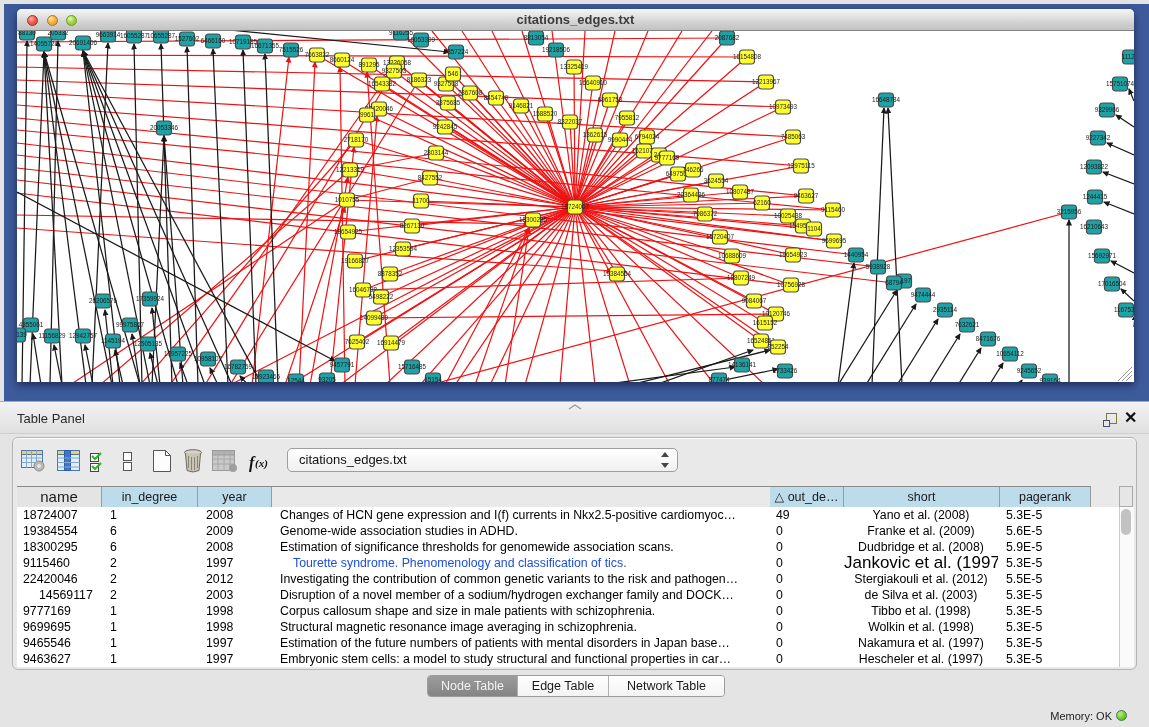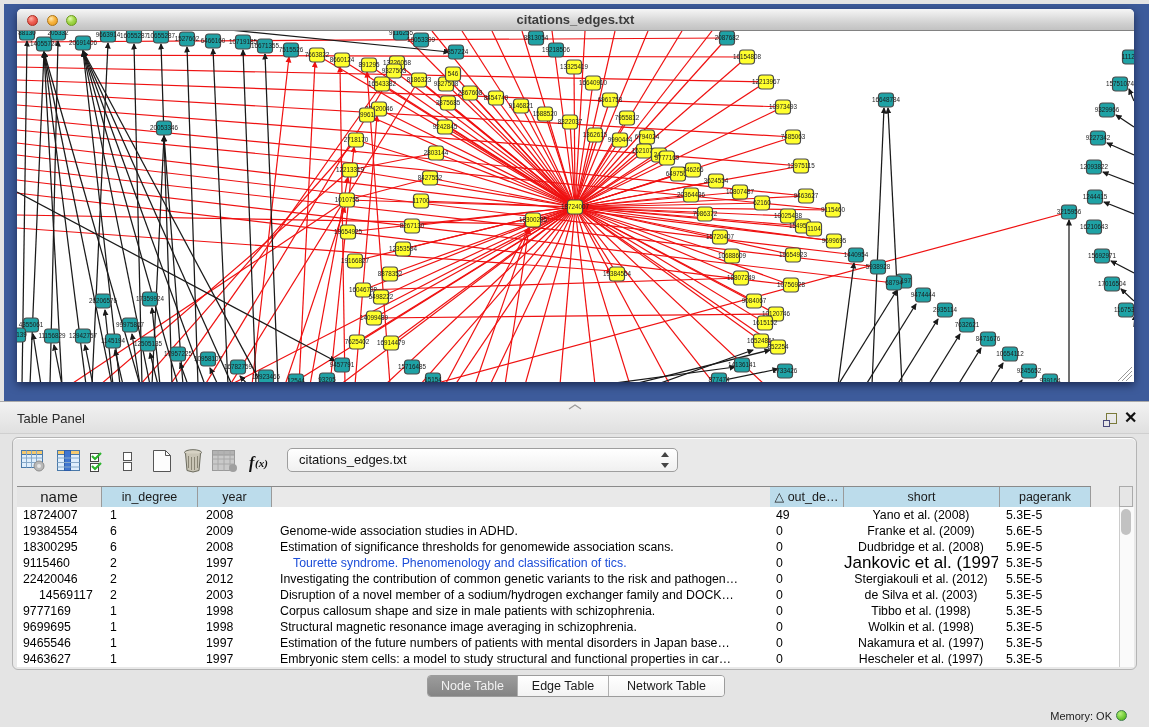--- a/index.html
+++ b/index.html
@@ -573,20 +573,21 @@
         <div style="position:absolute;left:181px;top:0;width:73px;height:20px;background:#bcdceb;border-right:1px solid #9a9a9a;text-align:center;font-size:12.5px;line-height:20px;color:#1a1a1a;">year</div>
         <div style="position:absolute;left:255px;top:0;width:497px;height:20px;background:#bcdceb;border-right:1px solid #9a9a9a;text-align:left;font-size:12.5px;line-height:20px;color:#14532d;margin-top:44px;">title</div>
         <div style="position:absolute;left:753px;top:0;width:73px;height:20px;background:#bcdceb;border-right:1px solid #9a9a9a;text-align:center;font-size:12.5px;line-height:20px;color:#1a1a1a;">△ out_de…</div>
         <div style="position:absolute;left:827px;top:0;width:155px;height:20px;background:#bcdceb;border-right:1px solid #9a9a9a;text-align:center;font-size:12.5px;line-height:20px;color:#1a1a1a;">short</div>
         <div style="position:absolute;left:983px;top:0;width:90px;height:20px;background:#bcdceb;border-right:1px solid #9a9a9a;text-align:center;font-size:12.5px;line-height:20px;color:#1a1a1a;">pagerank</div>
       </div>
       <div style="position:absolute;left:17px;top:507px;width:1102px;height:160px;background:#fff;"></div>
       <div style="position:absolute;left:23px;top:507px;width:77px;height:16px;font-size:12.3px;line-height:16px;color:#000;white-space:nowrap;overflow:hidden;">18724007</div>
       <div style="position:absolute;left:110px;top:507px;width:86px;height:16px;font-size:12.3px;line-height:16px;color:#000;white-space:nowrap;overflow:hidden;">1</div>
       <div style="position:absolute;left:206px;top:507px;width:64px;height:16px;font-size:12.3px;line-height:16px;color:#000;white-space:nowrap;overflow:hidden;">2008</div>
+      <div style="position:absolute;left:280px;top:507px;width:488px;height:16px;font-size:12.3px;line-height:16px;color:#000;white-space:nowrap;overflow:hidden;">Changes of HCN gene expression and I(f) currents in Nkx2.5-positive cardiomyoc…</div>
       <div style="position:absolute;left:776px;top:507px;width:66px;height:16px;font-size:12.3px;line-height:16px;color:#000;white-space:nowrap;overflow:hidden;">49</div>
       <div style="position:absolute;left:844px;top:507px;width:154px;height:16px;font-size:12.3px;line-height:16px;color:#000;white-space:nowrap;overflow:hidden;text-align:center;">Yano et al. (2008)</div>
       <div style="position:absolute;left:1006px;top:507px;width:83px;height:16px;font-size:12.3px;line-height:16px;color:#000;white-space:nowrap;overflow:hidden;">5.3E-5</div>
       <div style="position:absolute;left:23px;top:523px;width:77px;height:16px;font-size:12.3px;line-height:16px;color:#000;white-space:nowrap;overflow:hidden;">19384554</div>
       <div style="position:absolute;left:110px;top:523px;width:86px;height:16px;font-size:12.3px;line-height:16px;color:#000;white-space:nowrap;overflow:hidden;">6</div>
       <div style="position:absolute;left:206px;top:523px;width:64px;height:16px;font-size:12.3px;line-height:16px;color:#000;white-space:nowrap;overflow:hidden;">2009</div>
       <div style="position:absolute;left:280px;top:523px;width:488px;height:16px;font-size:12.3px;line-height:16px;color:#000;white-space:nowrap;overflow:hidden;">Genome-wide association studies in ADHD.</div>
       <div style="position:absolute;left:776px;top:523px;width:66px;height:16px;font-size:12.3px;line-height:16px;color:#000;white-space:nowrap;overflow:hidden;">0</div>
       <div style="position:absolute;left:844px;top:523px;width:154px;height:16px;font-size:12.3px;line-height:16px;color:#000;white-space:nowrap;overflow:hidden;text-align:center;">Franke et al. (2009)</div>
       <div style="position:absolute;left:1006px;top:523px;width:83px;height:16px;font-size:12.3px;line-height:16px;color:#000;white-space:nowrap;overflow:hidden;">5.6E-5</div>

